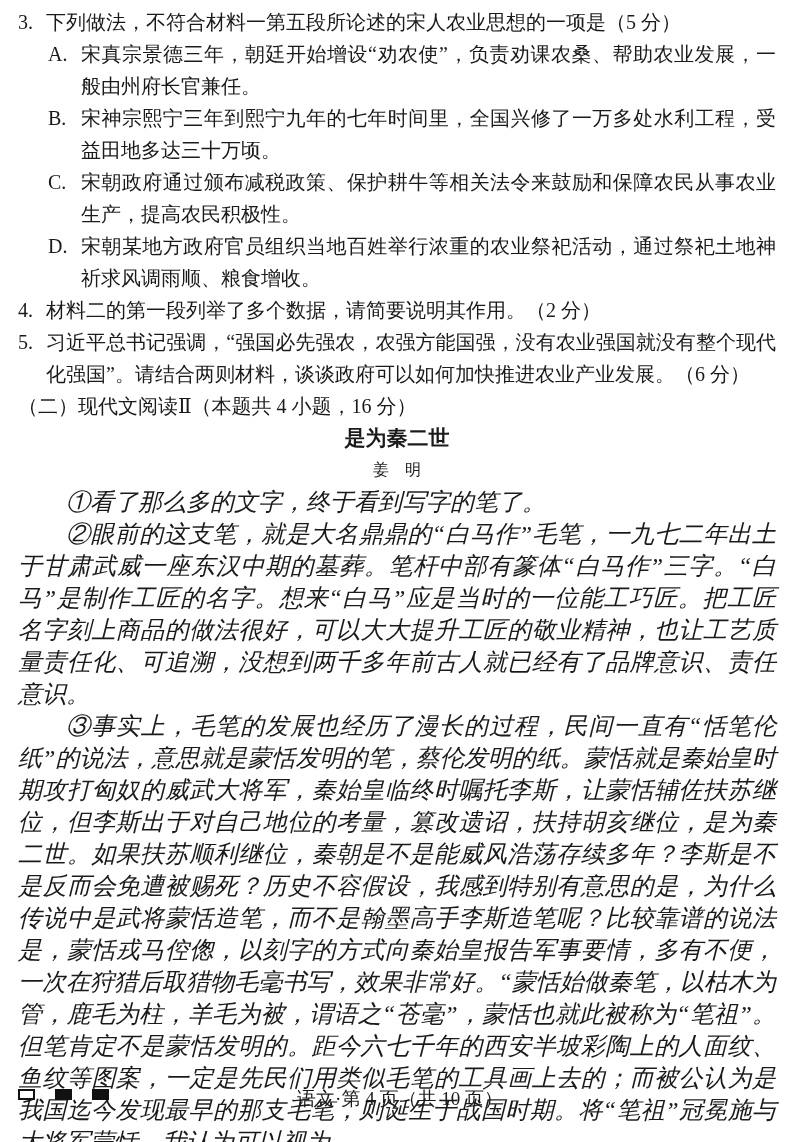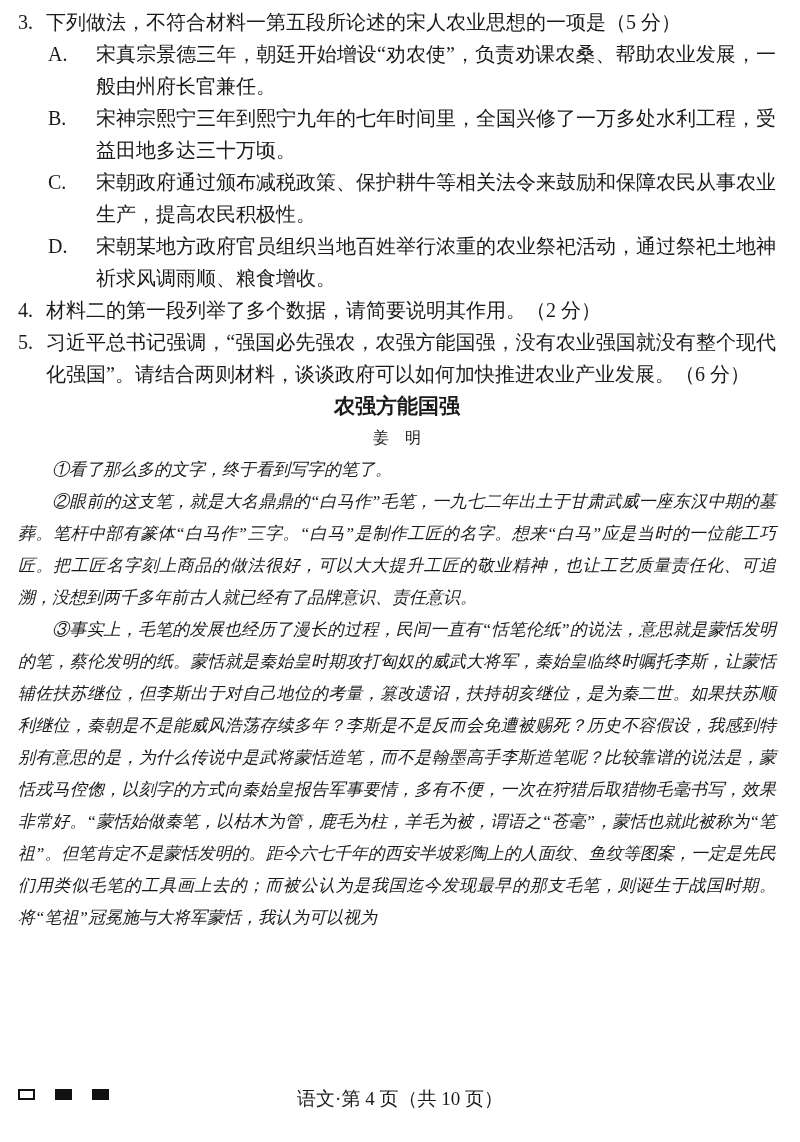--- a/index.html
+++ b/index.html
@@ -27,39 +27,39 @@
   .q-area {
     font-size: 20px;
     line-height: 32px;
   }
   .q { display: flex; }
   .q-num { flex: 0 0 28px; }
   .q-text { flex: 1; text-align: justify; }
   .options { margin-left: 30px; }
   .opt { display: flex; }
   .opt-label { flex: 0 0 33px; }
-  .opt-text { flex: 1; text-align: justify; margin-left: 15px; }
+  .opt-text { flex: 1; text-align: justify; }
   .section-line { font-size: 20px; line-height: 32px; }
   
   .article-title {
     margin: 0;
     text-align: center;
     font-size: 21px;
     line-height: 32px;
     font-weight: bold;
     font-family: "Liberation Sans", "DejaVu Sans", sans-serif;
   }
   .article-author {
     text-align: center;
     font-size: 16px;
     line-height: 32px;
   }
   .article p {
     margin: 0;
-    font-size: 17px;
+    font-size: 24px;
     line-height: 32px;
     text-indent: 2em;
     text-align: justify;
     font-style: italic; 
   }
   
   .footer-marks {
     position: absolute;
     left: 18px;
     top: 1089px;
@@ -123,24 +123,25 @@
       <div class="q">
         <span class="q-num">4.</span>
         <div class="q-text">材料二的第一段列举了多个数据，请简要说明其作用。（2 分）</div>
       </div>
 
       <div class="q">
         <span class="q-num">5.</span>
         <div class="q-text">习近平总书记强调，“强国必先强农，农强方能国强，没有农业强国就没有整个现代化强国”。请结合两则材料，谈谈政府可以如何加快推进农业产业发展。（6 分）</div>
       </div>
 
+      <div class="section-line">（二）现代文阅读Ⅱ（本题共 4 小题，16 分）</div>
     </div>
 
     <div class="article">
-      <h2 class="article-title">农强方能国强</h2>
+      <h2 class="article-title">是为秦二世</h2>
       <div class="article-author">姜　明</div>
       <p>①看了那么多的文字，终于看到写字的笔了。</p>
       <p>②眼前的这支笔，就是大名鼎鼎的“白马作”毛笔，一九七二年出土于甘肃武威一座东汉中期的墓葬。笔杆中部有篆体“白马作”三字。“白马”是制作工匠的名字。想来“白马”应是当时的一位能工巧匠。把工匠名字刻上商品的做法很好，可以大大提升工匠的敬业精神，也让工艺质量责任化、可追溯，没想到两千多年前古人就已经有了品牌意识、责任意识。</p>
       <p>③事实上，毛笔的发展也经历了漫长的过程，民间一直有“恬笔伦纸”的说法，意思就是蒙恬发明的笔，蔡伦发明的纸。蒙恬就是秦始皇时期攻打匈奴的威武大将军，秦始皇临终时嘱托李斯，让蒙恬辅佐扶苏继位，但李斯出于对自己地位的考量，篡改遗诏，扶持胡亥继位，是为秦二世。如果扶苏顺利继位，秦朝是不是能威风浩荡存续多年？李斯是不是反而会免遭被赐死？历史不容假设，我感到特别有意思的是，为什么传说中是武将蒙恬造笔，而不是翰墨高手李斯造笔呢？比较靠谱的说法是，蒙恬戎马倥偬，以刻字的方式向秦始皇报告军事要情，多有不便，一次在狩猎后取猎物毛毫书写，效果非常好。“蒙恬始做秦笔，以枯木为管，鹿毛为柱，羊毛为被，谓语之“苍毫”，蒙恬也就此被称为“笔祖”。但笔肯定不是蒙恬发明的。距今六七千年的西安半坡彩陶上的人面纹、鱼纹等图案，一定是先民们用类似毛笔的工具画上去的；而被公认为是我国迄今发现最早的那支毛笔，则诞生于战国时期。将“笔祖”冠冕施与大将军蒙恬，我认为可以视为</p>
     </div>
 
   </div>
 
   <div class="footer-marks">
     <span class="mark outline"></span>

